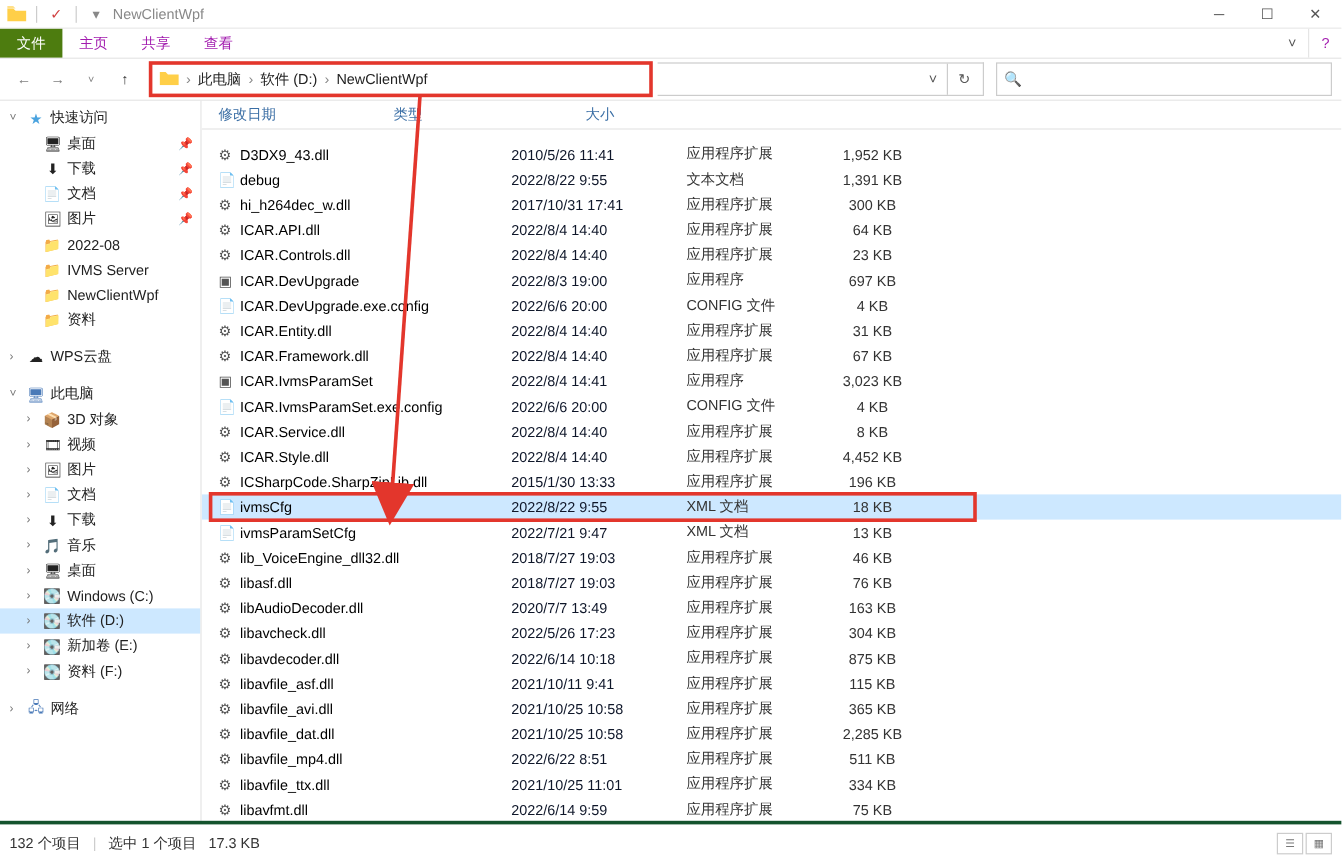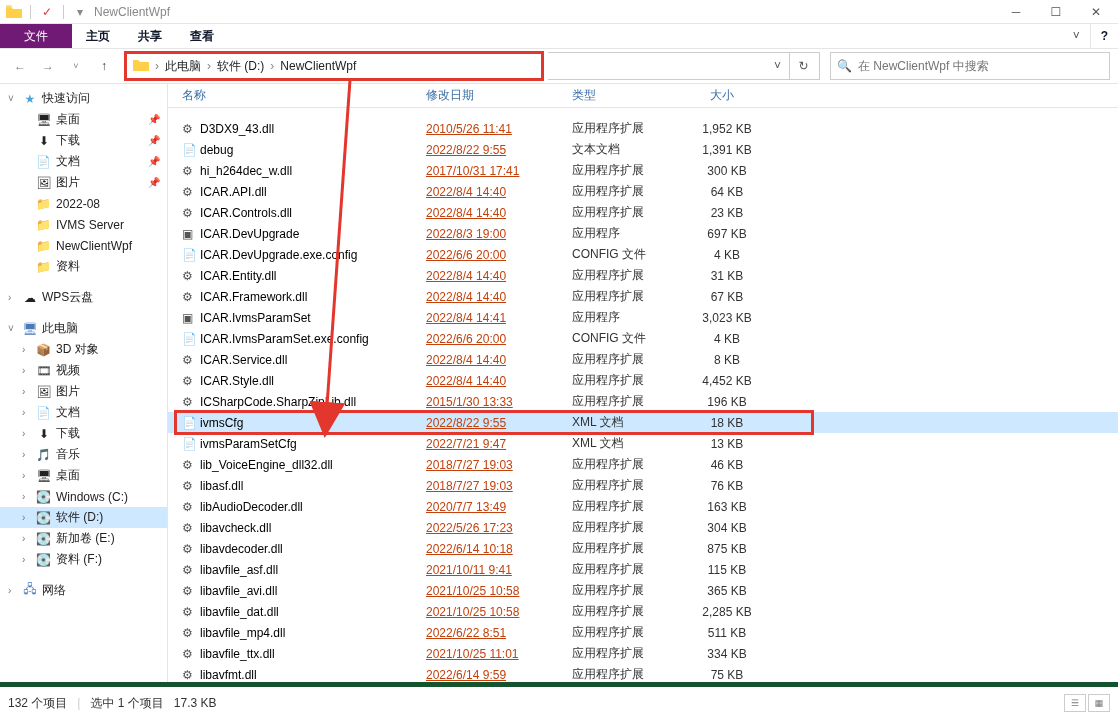--- a/index.html
+++ b/index.html
@@ -7,22 +7,22 @@
 
 .titlebar { height: 24px; display: flex; align-items: center; padding: 0 2px; background: #fff; border-bottom: 1px solid #e5e5e5; }
 .titlebar .icon-row { display: flex; gap: 4px; align-items: center; padding-left: 4px; }
 .titlebar .tb-icon { width: 16px; height: 16px; display: flex; align-items: center; justify-content: center; }
 .titlebar .divider { width: 1px; height: 14px; background: #ccc; margin: 0 4px; }
 .titlebar .title { color: #888; margin-left: 6px; }
 .titlebar .win-controls { margin-left: auto; display: flex; }
 .titlebar .win-btn { width: 40px; height: 24px; display: flex; align-items: center; justify-content: center; color: #555; }
 
 .ribbon { height: 24px; display: flex; align-items: stretch; background: #fff; }
-.ribbon .file-tab { background: #701a75; color: #fff; padding: 3px 24px; display: flex; align-items: center; }
-.ribbon .tab { padding: 3px 14px; display: flex; align-items: center; color: #0f172a; font-weight: bold; }
+.ribbon .file-tab { background: #4d7c0f; color: #fff; padding: 3px 14px; display: flex; align-items: center; }
+.ribbon .tab { padding: 3px 14px; display: flex; align-items: center; color: #a21caf; }
 .ribbon .expand { margin-left: auto; padding: 0 10px; display: flex; align-items: center; color: #555;}
 
 .addrbar { height: 36px; display: flex; align-items: center; padding: 4px 8px; gap: 4px; background: #fff; border-top: 1px solid #e5e5e5; border-bottom: 1px solid #e5e5e5; }
 .nav-btn { width: 24px; height: 24px; display: flex; align-items: center; justify-content: center; color: #808080; border-radius: 2px; }
 .nav-btn.enabled { color: #333; }
 .addr-red { border: 3px solid #e3362c; display: flex; align-items: center; flex: 0 0 420px; height: 30px; padding: 0 6px; gap: 4px; margin-left: 4px;}
 .addr-red .folder-ico { color: #f0b429; }
 .addr-red .crumb { color: #222; }
 .addr-red .sep { color: #888; padding: 0 2px; }
 .addr-remain { flex: 1; border: 1px solid #ccc; border-left: none; height: 28px; display: flex; align-items: center; justify-content: flex-end; padding: 0 2px; gap: 2px;}
@@ -40,34 +40,34 @@
 .tree-item.selected { background: #cde8ff; }
 .tree-item .pin { margin-left: auto; margin-right: 6px; color: #6b6b6b; font-size: 10px;}
 .tree-sep { height: 10px; }
 
 .filepane { flex: 1; display: flex; flex-direction: column; overflow: hidden; position: relative; }
 .columns { display: flex; height: 24px; border-bottom: 1px solid #e5e5e5; align-items: center; padding-left: 14px; background: #fff; flex-shrink: 0;}
 .col { color: #3a6ea5; padding-right: 10px; }
 .col-name { width: 244px; }
 .col-date { width: 146px; }
 .col-type { width: 116px; }
-.col-size { width: 78px; text-align: center; }
+.col-size { width: 78px; text-align: right; }
 
 .rows { overflow-y: auto; overflow-x: hidden; flex: 1; position: relative; }
 .row { display: flex; align-items: center; height: 21px; padding-left: 14px; }
 .row .file-ico { width: 18px; color: #555; }
 .row .fname { width: 226px; overflow: hidden; text-overflow: ellipsis; white-space: nowrap; }
-.row .fdate { width: 146px; color: #c2410c; text-decoration: underline; }
+.row .fdate { width: 146px; color: #0f172a; }
 .row .ftype { width: 116px; color: #333; }
 .row .fsize { width: 78px; text-align: center; color: #333; }
 .row.selected { background: #cde8ff; }
 
 .red-box-selected { position: absolute; border: 3px solid #e3362c; pointer-events: none; }
 
-.statusbar { height: 22px; border-top: 5px solid #14532d; display: flex; align-items: center; padding: 16px 8px; gap: 10px; color: #333; background: #fff; position: absolute; bottom: 0; left: 0; right: 0;}
+.statusbar { height: 22px; border-top: 3px solid #14532d; display: flex; align-items: center; padding: 16px 8px; gap: 10px; color: #333; background: #fff; position: absolute; bottom: 0; left: 0; right: 0;}
 .statusbar .sep { color: #ccc; }
 .statusbar .view-icons { margin-left:auto; display:flex; gap:2px;}
 .statusbar .view-icons span { width:22px; height:18px; border:1px solid #ccc; display:flex; align-items:center; justify-content:center; font-size:9px; color:#777;}
 
 .arrow-annotation { position: absolute; pointer-events: none; z-index: 50; }
 
 svg.folder-glyph { width:16px; height:13px; }
 </style>
 </head>
 <body>
@@ -117,21 +117,20 @@
     <span class="crumb">软件 (D:)</span>
     <span class="sep">›</span>
     <span class="crumb">NewClientWpf</span>
   </div>
   <div class="addr-remain">
     <span style="padding:0 6px;color:#555;">˅</span>
     <span class="refresh-box">↻</span>
   </div>
   <div class="searchbox">
     <span style="color:#888;">🔍</span>
-    <input placeholder="在 NewClientWpf 中搜索" style="">
   </div>
 </div>
 
 <div class="body-area">
 
   <div class="sidebar">
     <div class="tree-item">
       <span class="arrow">˅</span>
       <span class="ico" style="color:#4aa3df;">★</span>
       <span>快速访问</span>
@@ -254,21 +253,20 @@
     <div class="tree-sep"></div>
     <div class="tree-item">
       <span class="arrow">›</span>
       <span class="ico" style="color:#4a7ab8;">🖧</span>
       <span>网络</span>
     </div>
   </div>
 
   <div class="filepane">
     <div class="columns">
-      <div class="col col-name">名称</div>
       <div class="col col-date">修改日期</div>
       <div class="col col-type">类型</div>
       <div class="col col-size">大小</div>
     </div>
     <div class="rows" id="rows">
       <div class="row" style="opacity:.25; height:10px; overflow:hidden;"></div>
     <div class="row">
           <span class="file-ico">⚙</span>
           <span class="fname">D3DX9_43.dll</span>
           <span class="fdate">2010/5/26 11:41</span>

